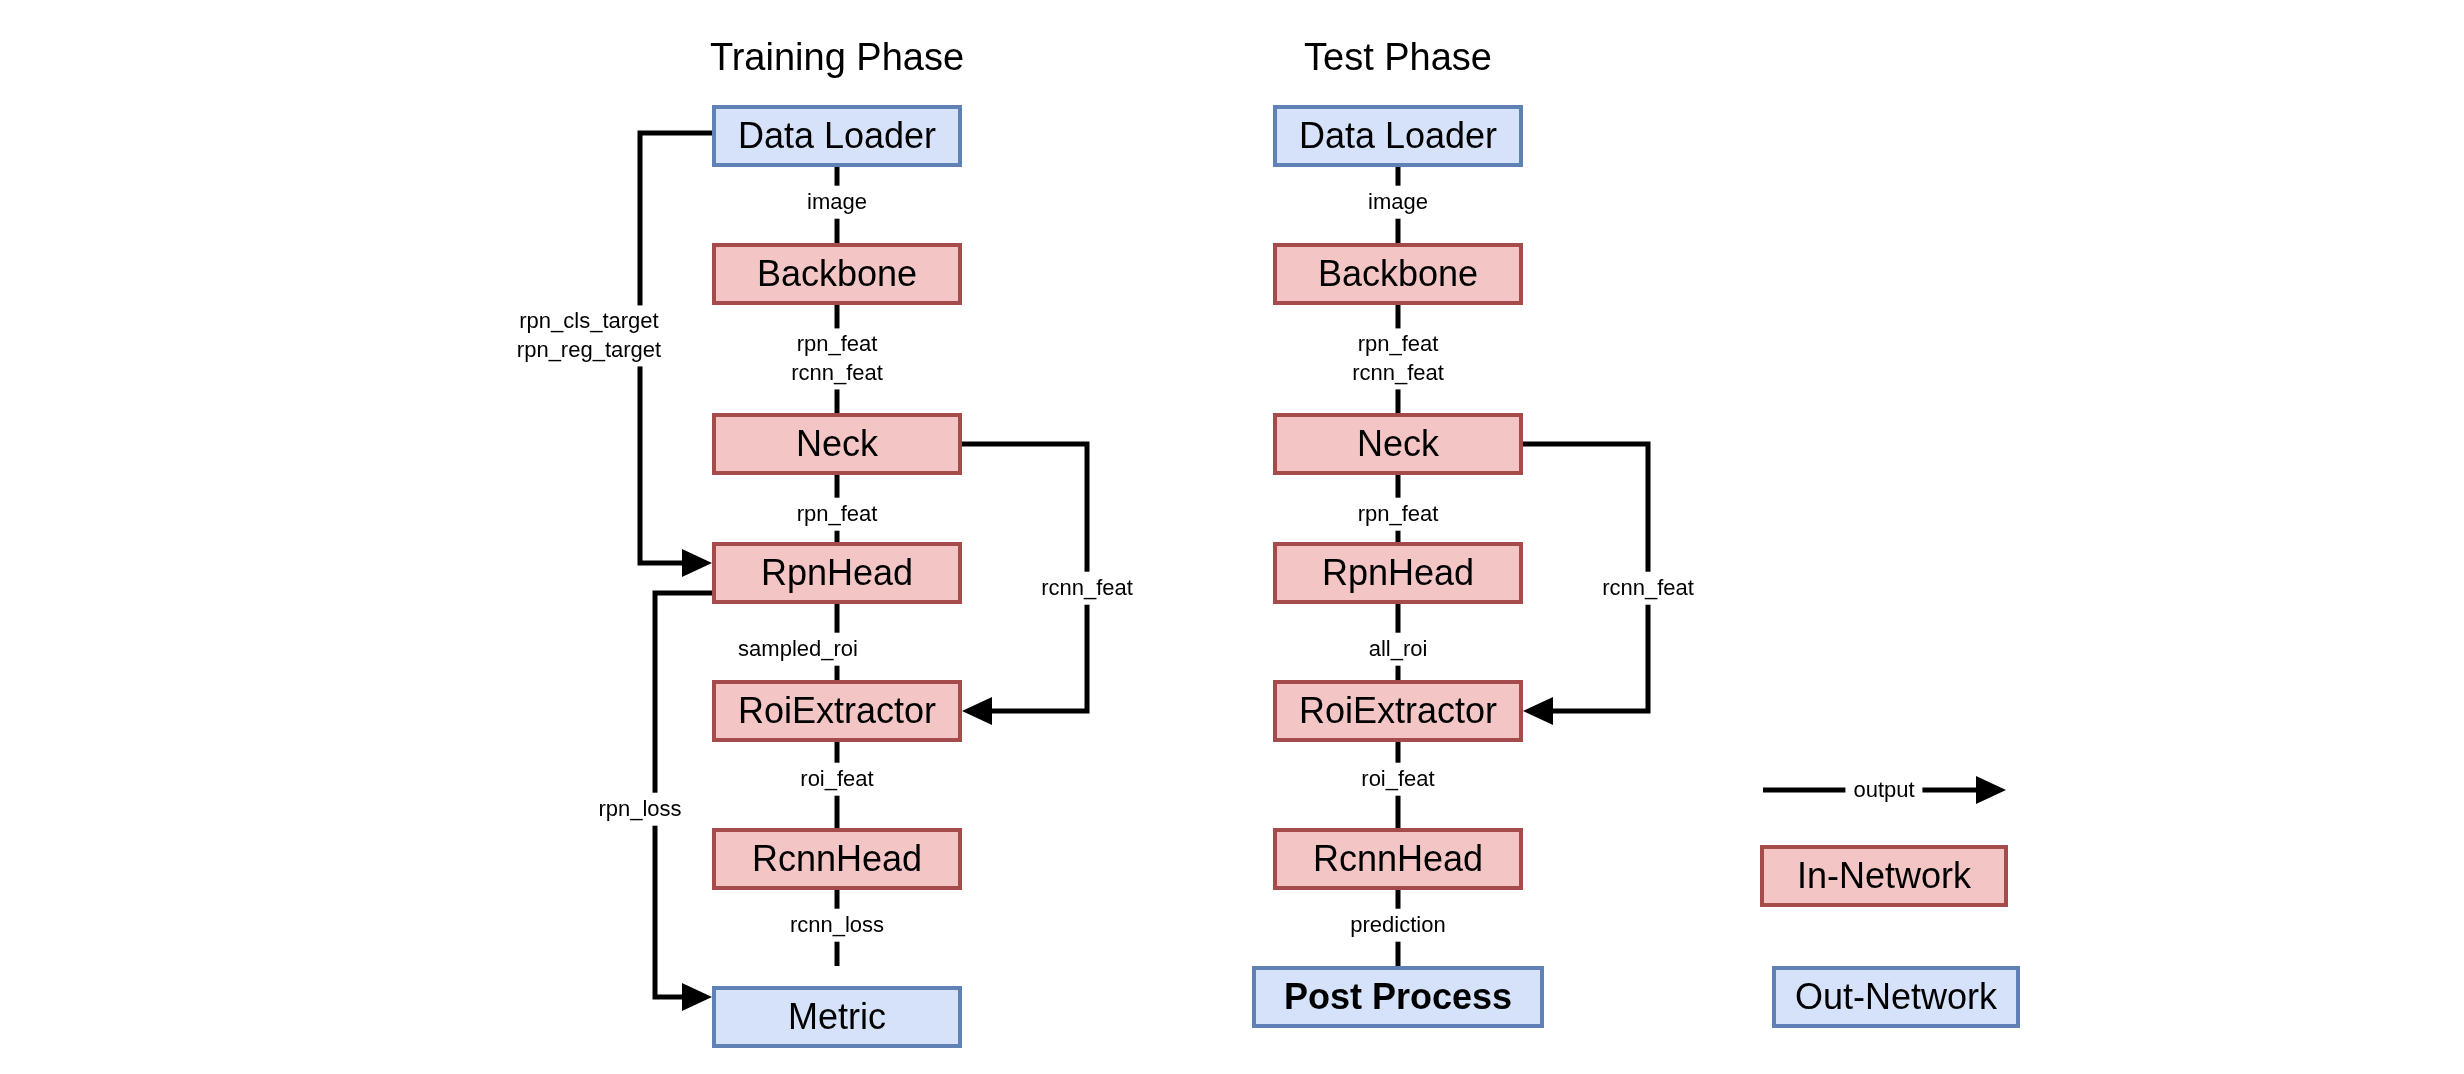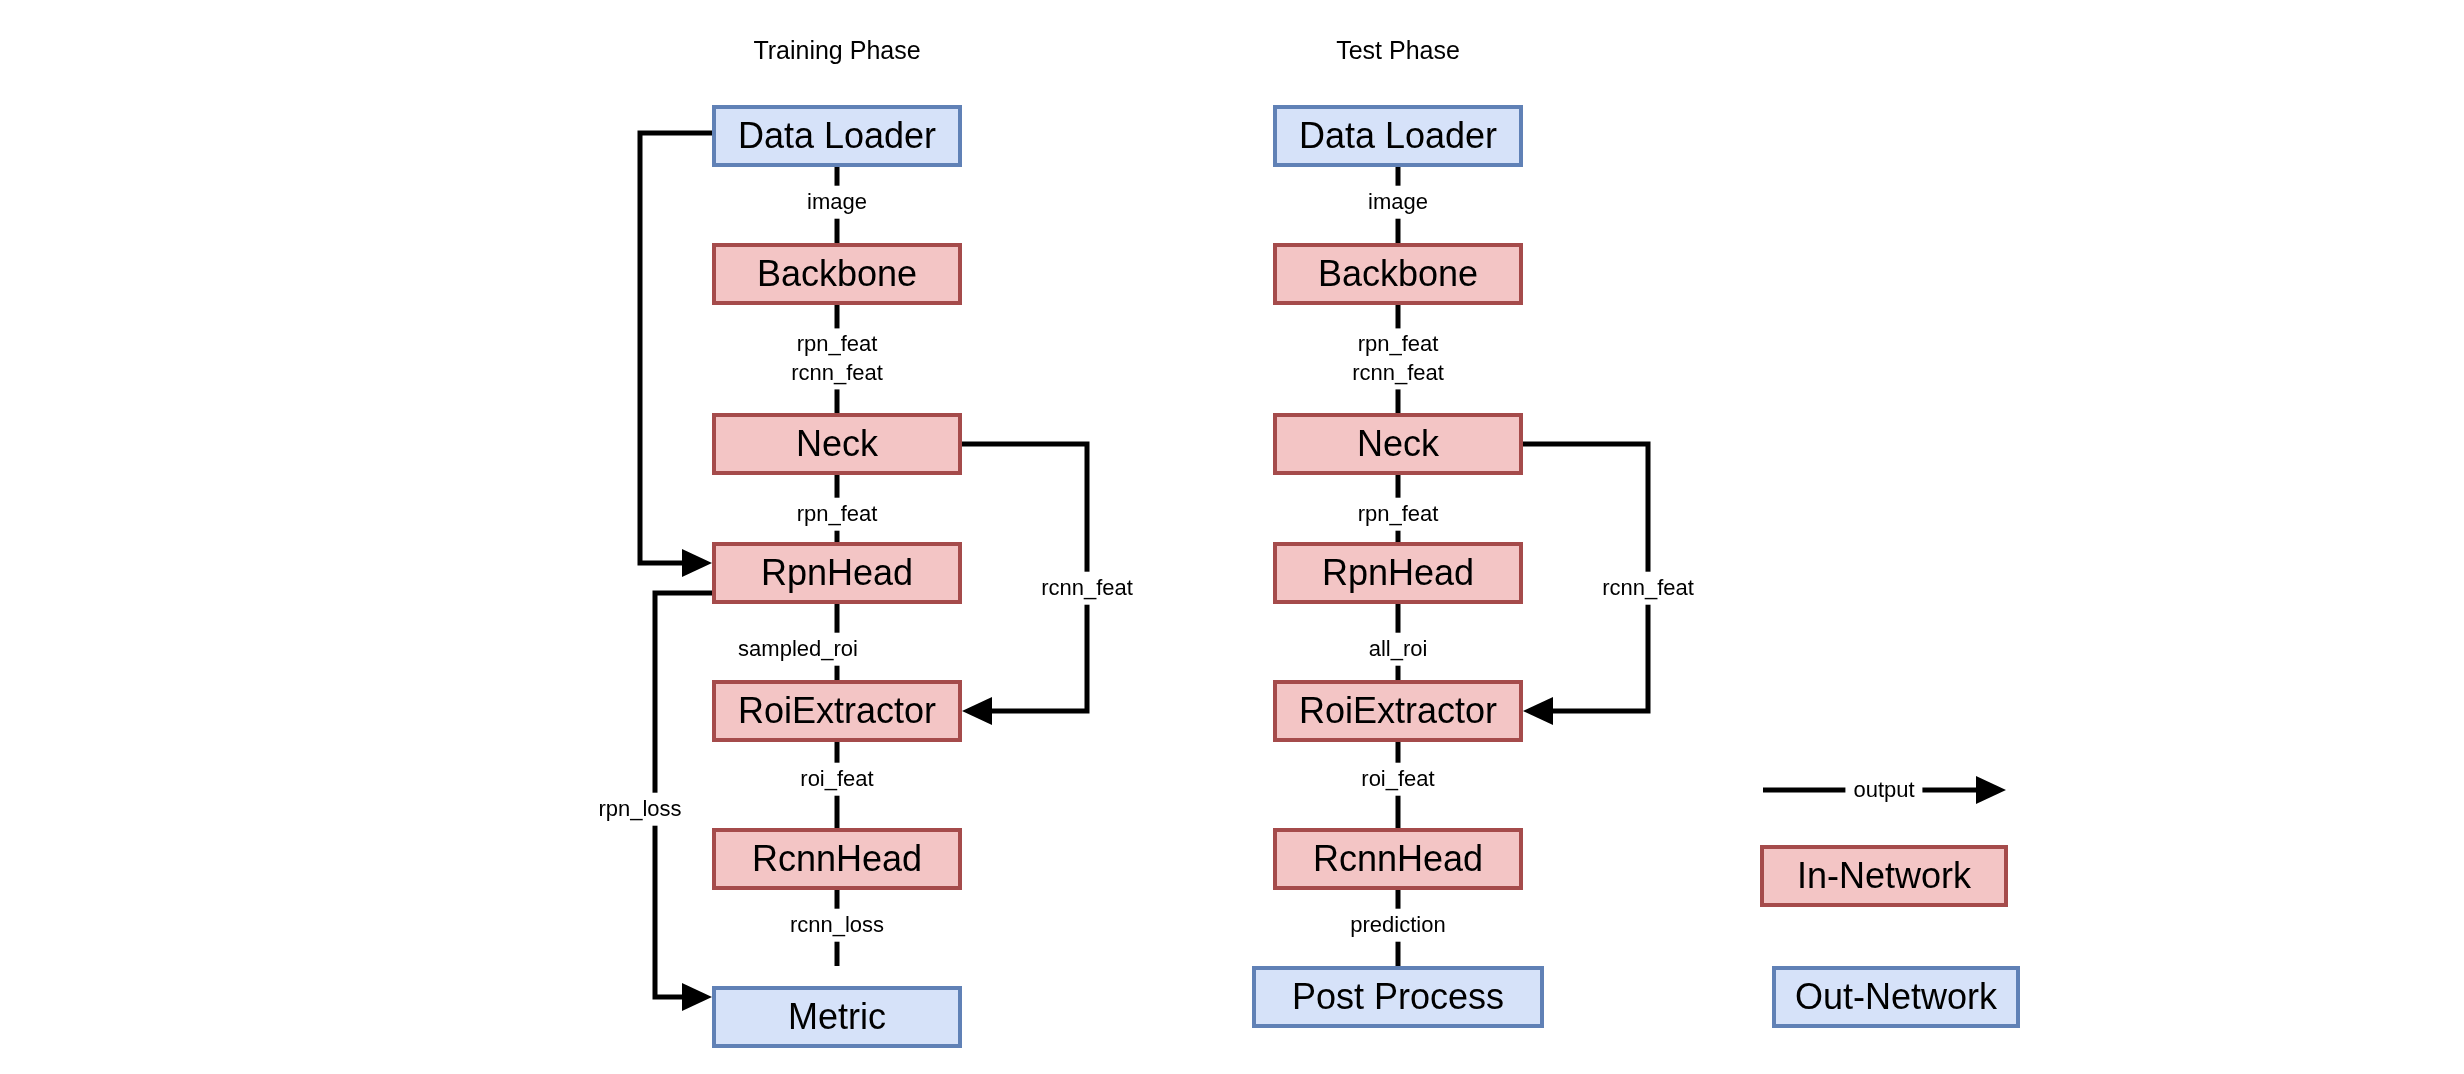--- a/index.html
+++ b/index.html
@@ -10,21 +10,21 @@
     font-family:"Liberation Sans", sans-serif;
     color:#000;
     overflow:hidden;
   }
   .wires { position:absolute; left:0; top:0; }
   .wires path.line { fill:none; stroke:var(--line,#000); stroke-width:5; }
   .wires path.head { fill:var(--line,#000); stroke:none; }
   .phase-title {
     position:absolute;
     transform:translateX(-50%);
-    font-size:25px;
+    font-size:38px;
     white-space:nowrap;
   }
   .box {
     position:absolute;
     box-sizing:border-box;
     width:250px; height:62px;
     border:4px solid;
     display:flex; align-items:center; justify-content:center;
     font-size:36px;
     white-space:nowrap;
@@ -109,30 +109,34 @@
 
   <div class="edge-label" style="left:837px; top:202px;">image</div>
   <div class="edge-label" style="left:837px; top:359px;">
     <div class="row">rpn_feat</div>
     <div class="row">rcnn_feat</div>
   </div>
   <div class="edge-label" style="left:837px; top:514px;">rpn_feat</div>
   <div class="edge-label" style="left:798px; top:649px;">sampled_roi</div>
   <div class="edge-label" style="left:837px; top:779px;">roi_feat</div>
   <div class="edge-label" style="left:837px; top:925px;">rcnn_loss</div>
+  <div class="edge-label" style="left:589px; top:336px;">
+    <div class="row">rpn_cls_target</div>
+    <div class="row">rpn_reg_target</div>
+  </div>
   <div class="edge-label" style="left:640px; top:809px;">rpn_loss</div>
   <div class="edge-label" style="left:1087px; top:588px;">rcnn_feat</div>
 
   <div class="box out" style="left:1273px; top:105px;">Data Loader</div>
   <div class="box in" style="left:1273px; top:243px;">Backbone</div>
   <div class="box in" style="left:1273px; top:413px;">Neck</div>
   <div class="box in" style="left:1273px; top:542px;">RpnHead</div>
   <div class="box in" style="left:1273px; top:680px;">RoiExtractor</div>
   <div class="box in" style="left:1273px; top:828px;">RcnnHead</div>
-  <div class="box out wide" style="left:1252px; top:966px;">Post Process</div>
+  <div class="box out wide" style="left:1252px; top:966px;font-weight:bold;">Post Process</div>
 
   <div class="edge-label" style="left:1398px; top:202px;">image</div>
   <div class="edge-label" style="left:1398px; top:359px;">
     <div class="row">rpn_feat</div>
     <div class="row">rcnn_feat</div>
   </div>
   <div class="edge-label" style="left:1398px; top:514px;">rpn_feat</div>
   <div class="edge-label" style="left:1398px; top:649px;">all_roi</div>
   <div class="edge-label" style="left:1398px; top:779px;">roi_feat</div>
   <div class="edge-label" style="left:1398px; top:925px;">prediction</div>

